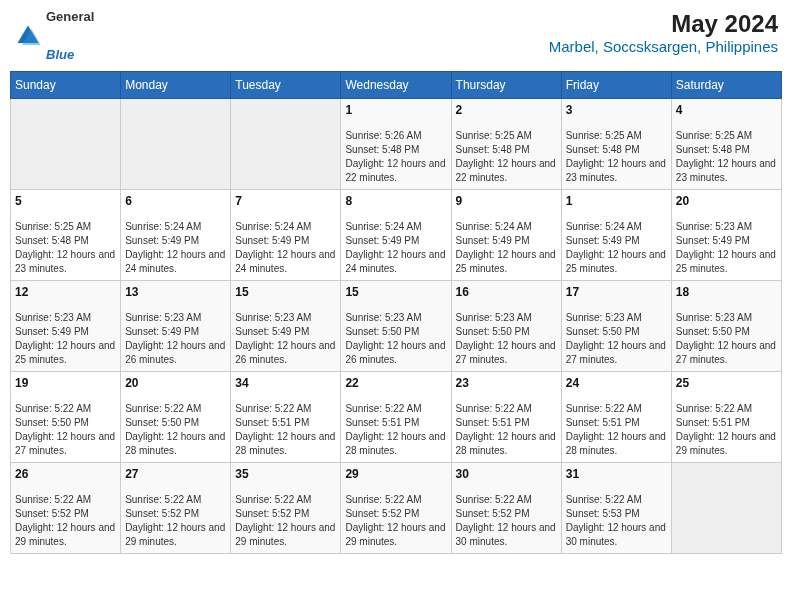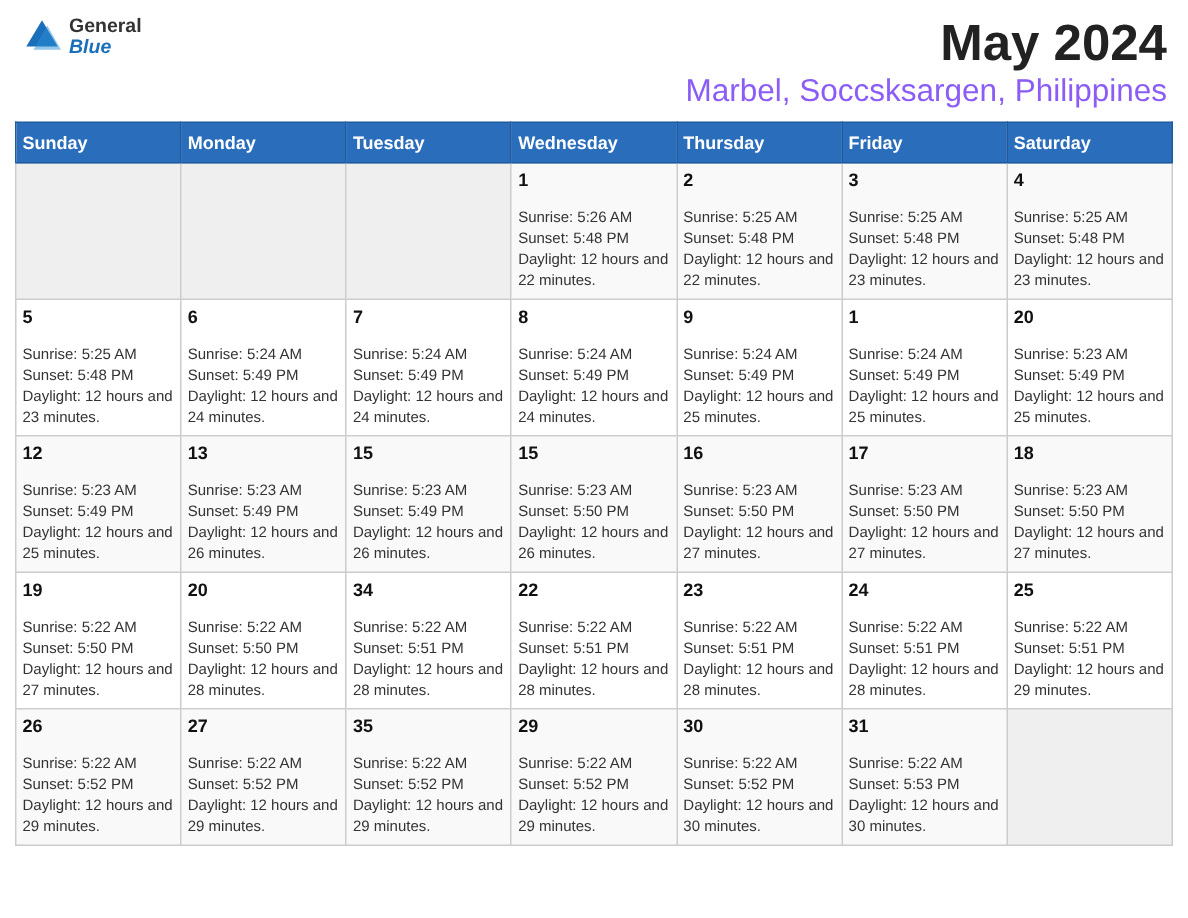--- a/index.html
+++ b/index.html
@@ -21,52 +21,53 @@
       display: flex;
       align-items: center;
       gap: 4px;
     }
     .logo-text {
       display: flex;
       flex-direction: column;
       font-size: 13px;
       font-weight: bold;
       line-height: 1.1;
+      gap: 24px;
     }
     .logo-general { color: #333; }
     .logo-blue { color: #1a6fba; font-style: italic; }
     .logo-icon {
       width: 28px;
       height: 28px;
     }
     .title-block {
       text-align: right;
     }
     .title-block h1 {
-      font-size: 34px;
+      font-size: 24px;
       font-weight: bold;
       color: #222;
     }
     .title-block h2 {
-      font-size: 21px;
+      font-size: 15px;
       font-weight: normal;
-      color: #8b5cf6;
+      color: #0369a1;
     }
     table {
       width: 100%;
       border-collapse: collapse;
       font-size: 11px;
     }
     thead th {
       background: #2a6ebb;
       color: #fff;
       padding: 6px 4px;
       text-align: left;
       font-size: 12px;
-      font-weight: bold;
+      font-weight: normal;
       border: 1px solid #1e5a9e;
     }
     tbody td {
       border: 1px solid #ccc;
       vertical-align: top;
       padding: 4px;
       width: calc(100% / 7);
       min-height: 75px;
       background: #fff;
     }

